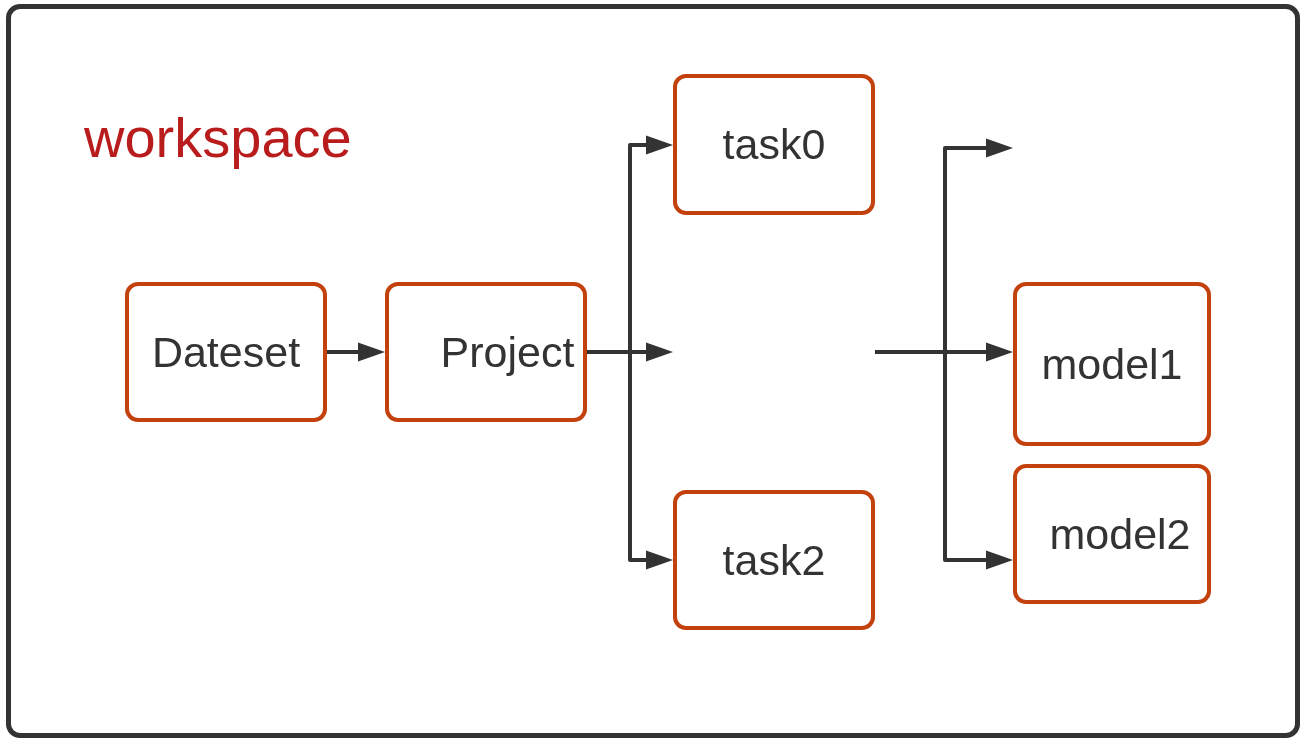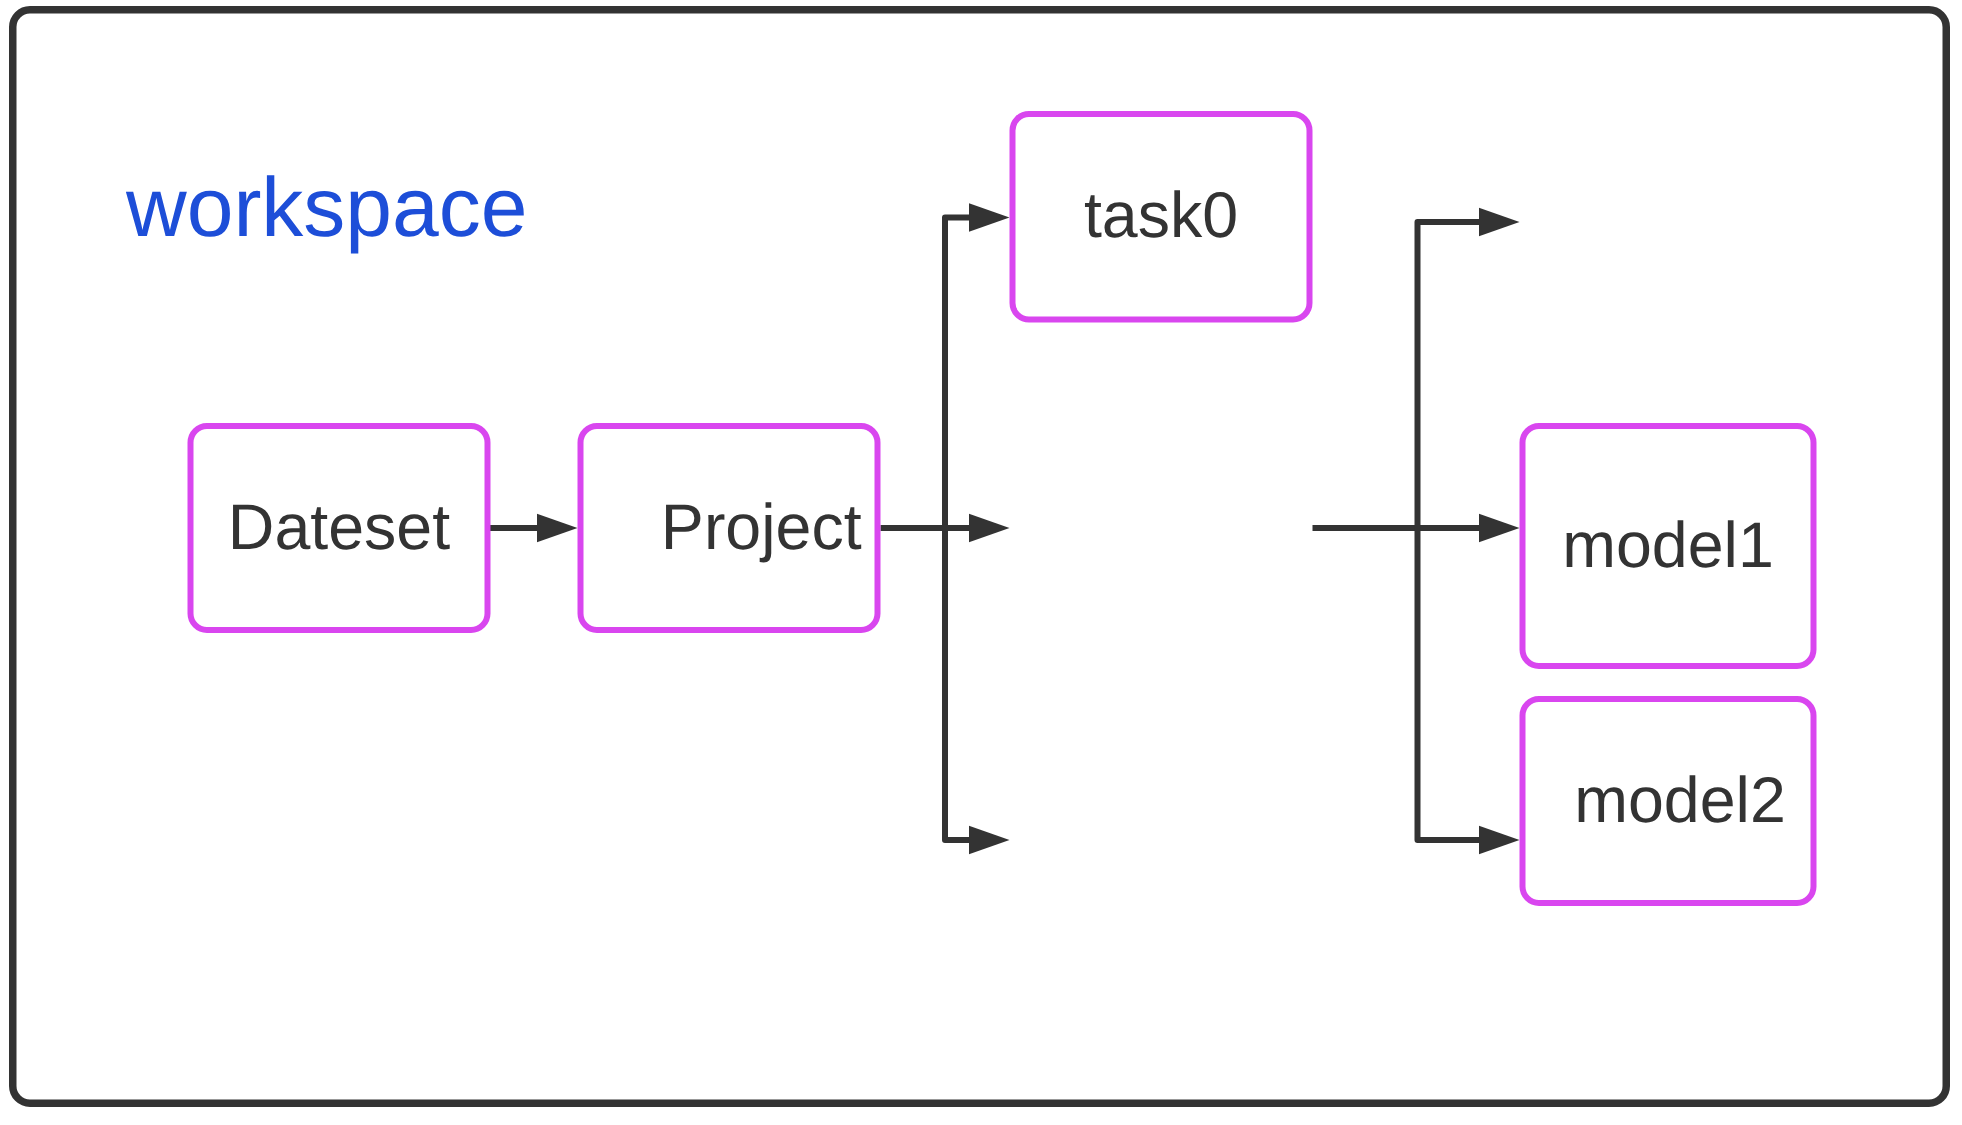--- a/index.html
+++ b/index.html
@@ -25,28 +25,28 @@
     border-radius: 14px;
     box-sizing: border-box;
     background: #ffffff;
   }
   .workspace-label {
     position: absolute;
     left: 84px;
     top: 110px;
     font-size: 56px;
     line-height: 1;
-    color: #1d4ed8;
+    color: #b91c1c;
     letter-spacing: 0px;
     white-space: nowrap;
   }
   .node {
     position: absolute;
     box-sizing: border-box;
-    border: 4px solid #d946ef;
+    border: 4px solid #c2410c;
     border-radius: 13px;
     background: #ffffff;
     display: flex;
     align-items: center;
     justify-content: center;
     font-size: 43px;
     color: #333333;
     white-space: nowrap;
   }
   .node-dateset { left: 93px;  top: 282px; width: 202px; height: 140px; margin-left: 32px; }
@@ -125,20 +125,23 @@
 
   <div class="node node-dateset">
     <span>Dateset</span>
   </div>
   <div class="node node-project">
     <span>Project</span>
   </div>
   <div class="node node-task0">
     <span>task0</span>
   </div>
+  <div class="node node-task2">
+    <span>task2</span>
+  </div>
   <div class="node node-model1">
     <span>model1</span>
   </div>
   <div class="node node-model2">
     <span>model2</span>
   </div>
 
 </div>
 
 </body></html>

